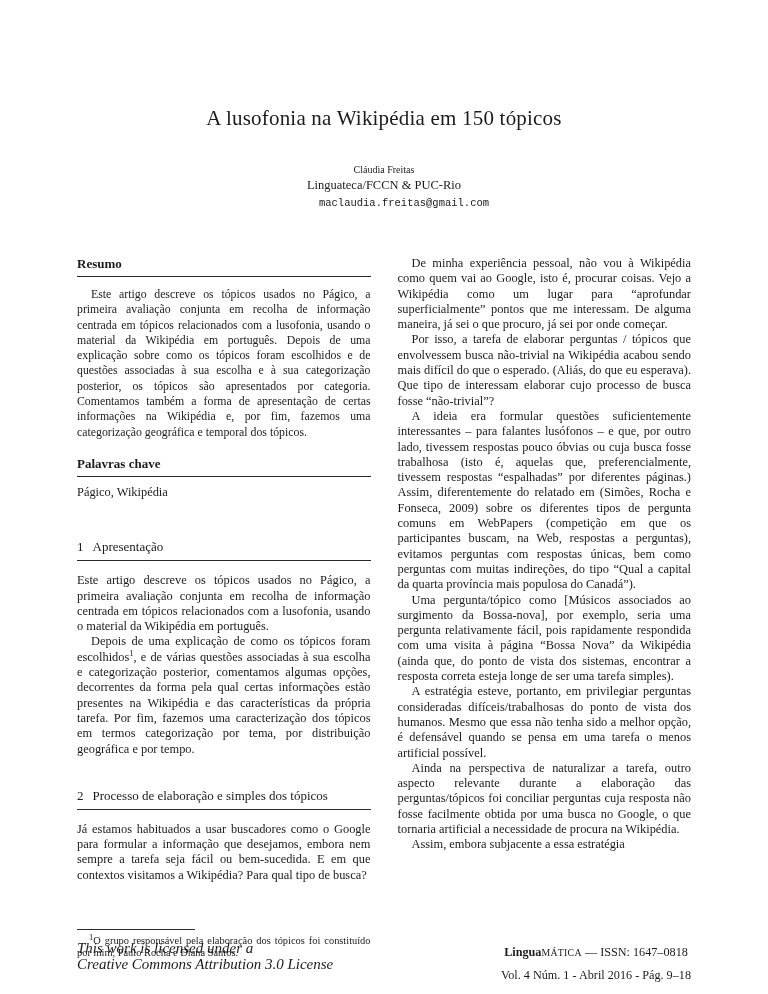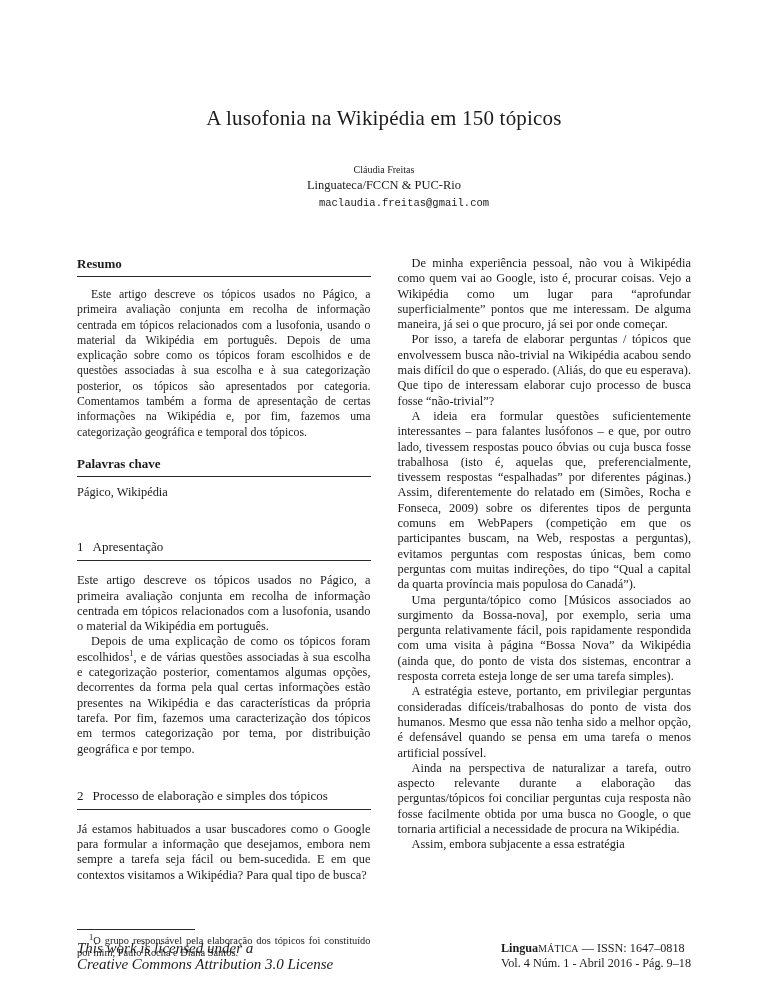--- a/index.html
+++ b/index.html
@@ -61,21 +61,21 @@
 
   
   .footnote { position: absolute; left: 0; right: 0; bottom: 4px; }
   .fnrule { width: 118px; height: 0; border-top: 1px solid #2a2a2a; margin-bottom: 5px; }
   .fntext { font-size: 10.4px; line-height: 12.6px; }
   .fntext .fnind { display: inline-block; width: 12px; }
 
   
   .footer { position: absolute; left: 77px; right: 77px; top: 941px; display: flex; justify-content: space-between; align-items: flex-start; }
   .license { font-style: italic; font-size: 15px; line-height: 15.5px; }
-  .journal { text-align: left; font-size: 12.2px; line-height: 14px; }
+  .journal { text-align: center; font-size: 12.2px; line-height: 22px; }
   .journal .jbold { font-weight: bold; }
   .journal .jcaps { font-size: 9.8px; letter-spacing: 0.3px; }
 </style>
 </head>
 <body>
 
 <div class="page">
 
   <div class="header">
     <div class="title">A lusofonia na Wikipédia em 150 tópicos</div>

